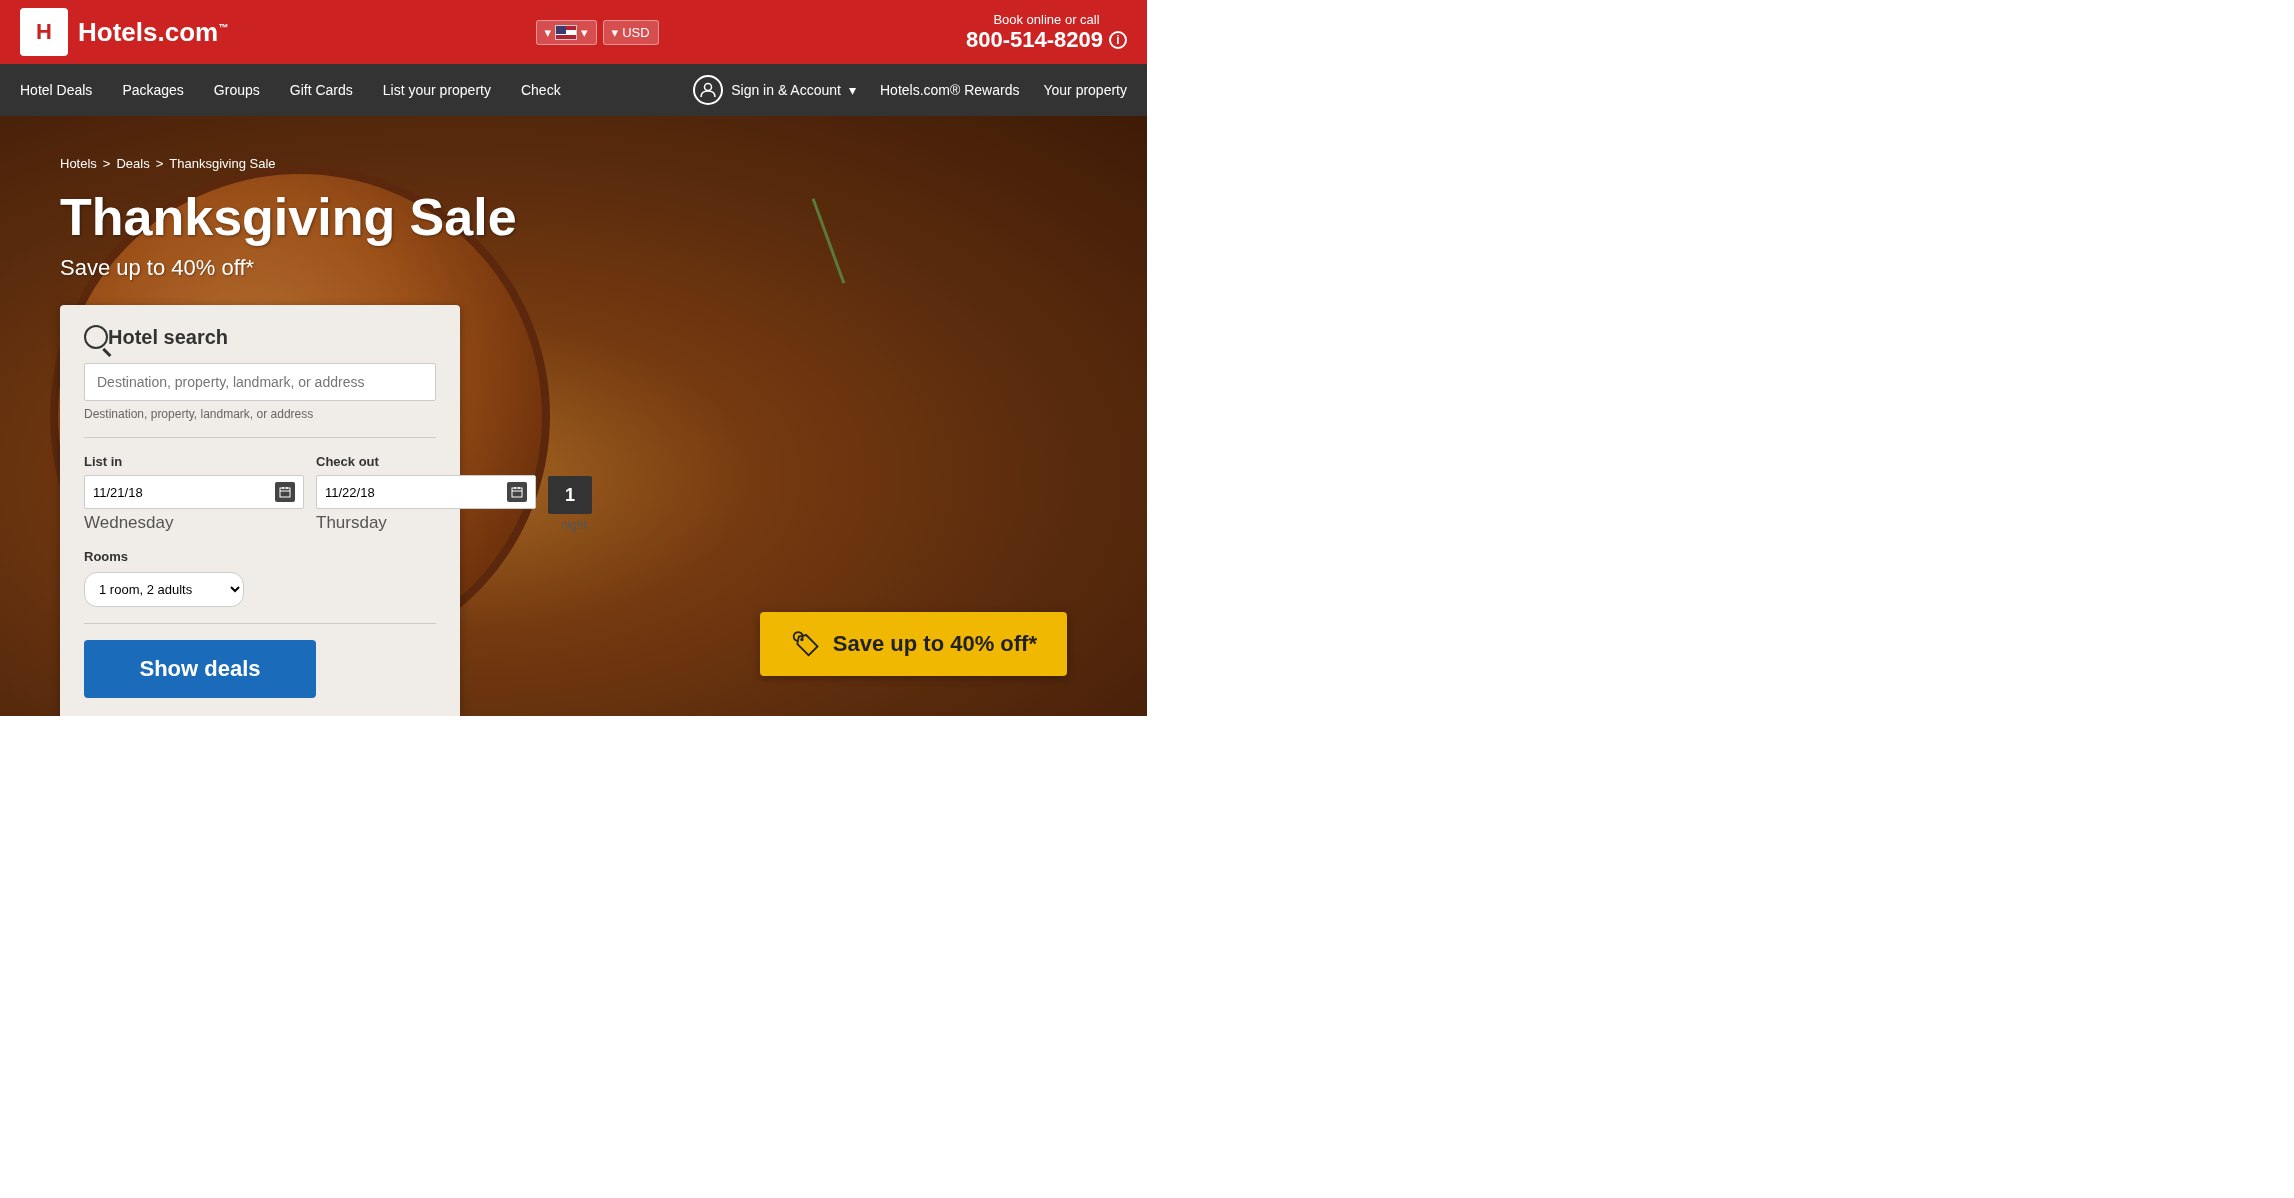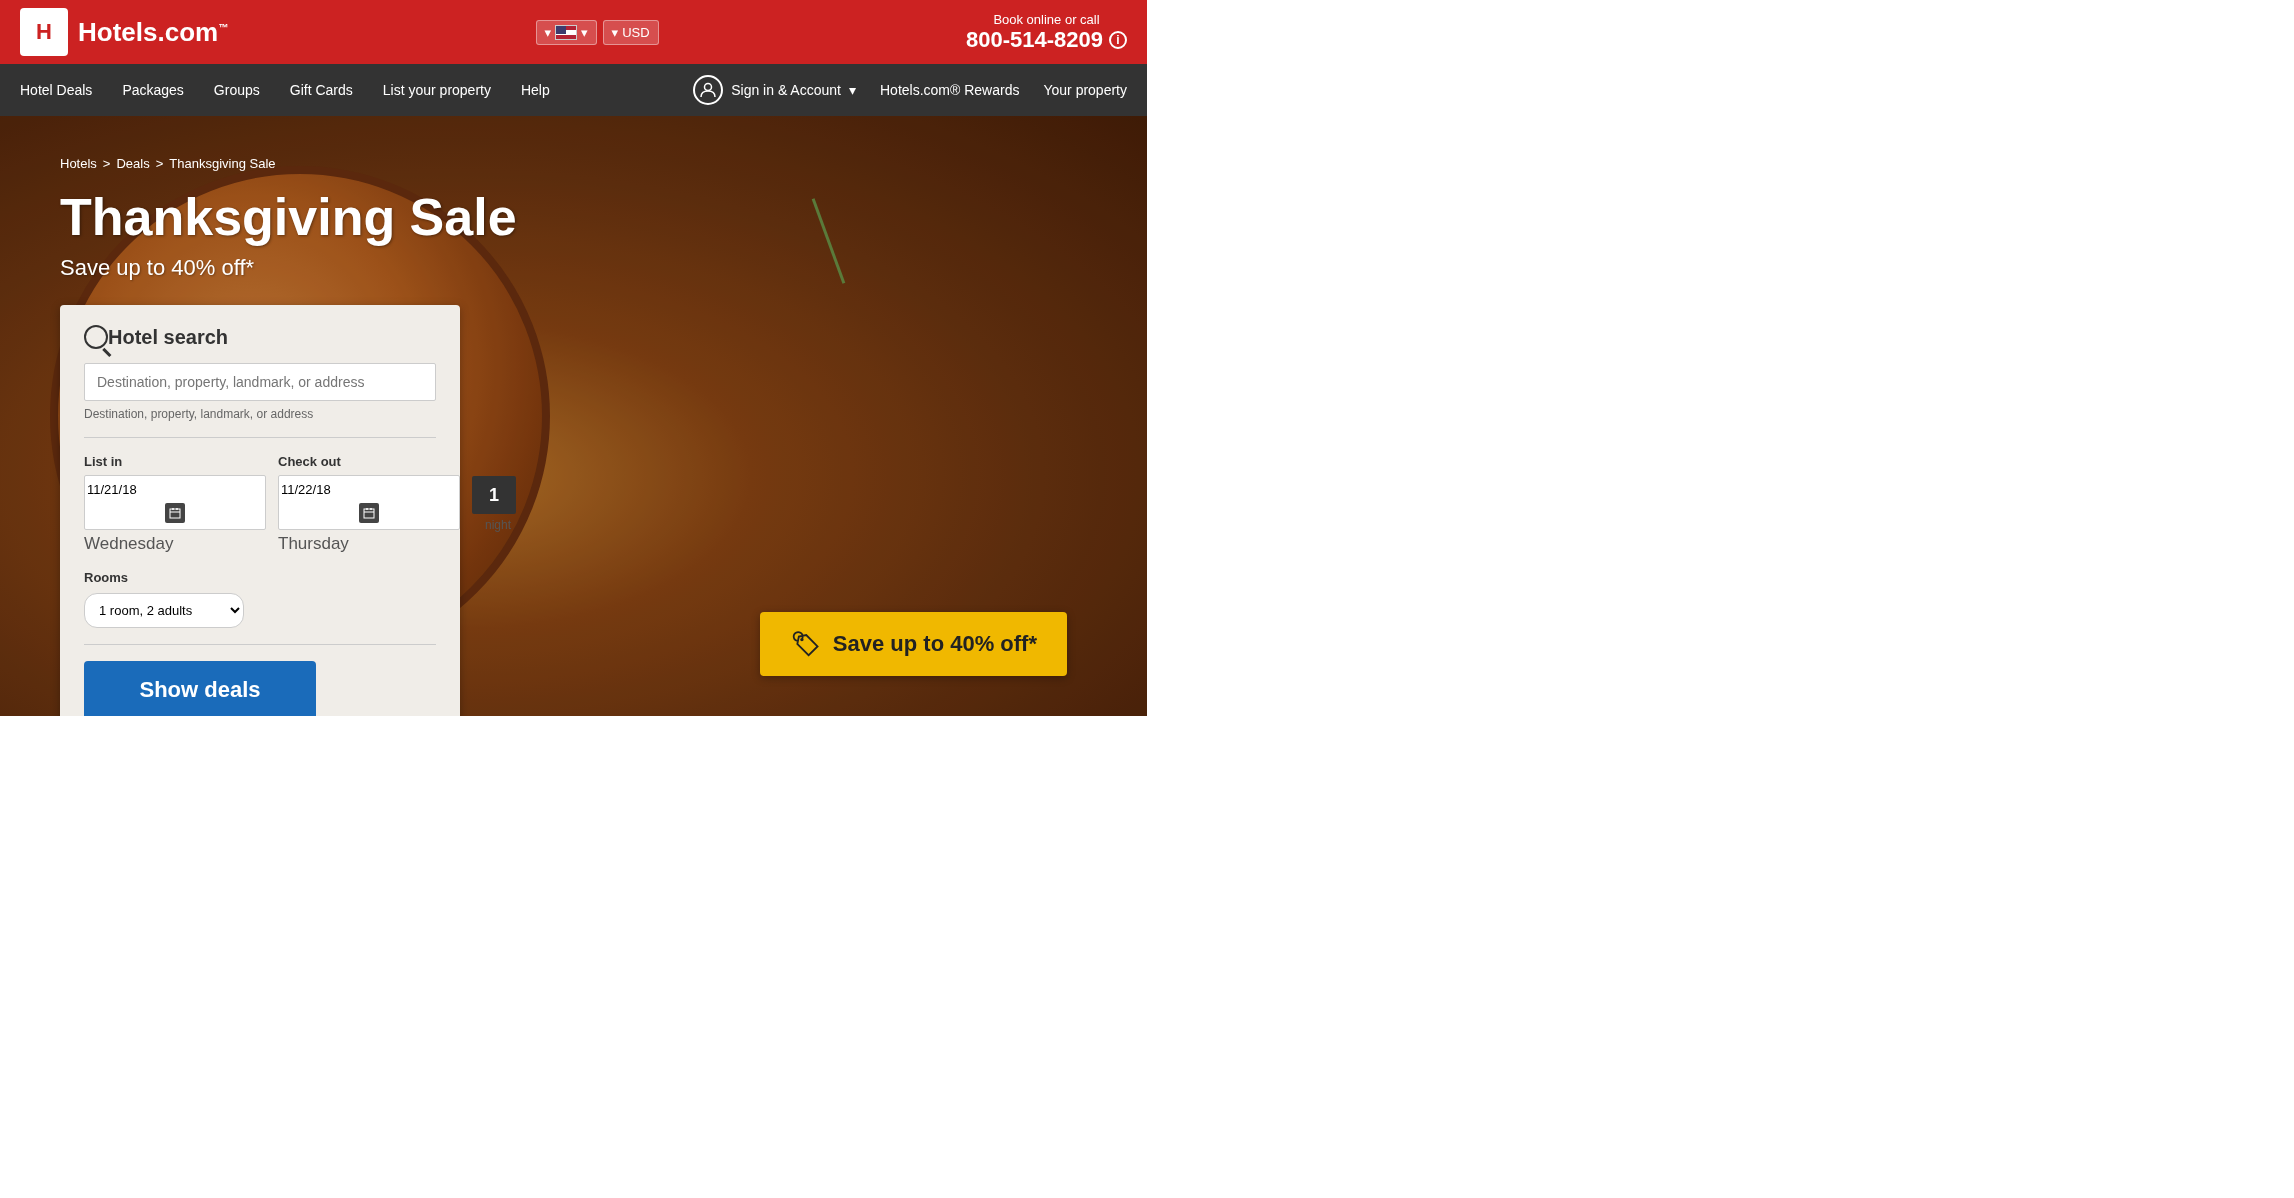--- a/index.html
+++ b/index.html
@@ -297,23 +297,22 @@
       color: #333;
       font-weight: 600;
       margin-bottom: 6px;
     }
     .date-input-wrap {
       display: flex;
       align-items: center;
       border: 1px solid #ccc;
       border-radius: 2px;
       background: #fff;
-      padding: 6px 2px;
+      padding: 6px 8px;
       gap: 6px;
-      flex-direction: column;
     }
     .date-input {
       border: none;
       outline: none;
       font-size: 13px;
       flex: 1;
       background: transparent;
     }
     .calendar-icon {
       width: 20px;
@@ -442,21 +441,21 @@
   </div>
 </div>
 
 <div class="nav-bar">
   <div class="nav-left">
     <a class="nav-item">Hotel Deals</a>
     <a class="nav-item">Packages</a>
     <a class="nav-item">Groups</a>
     <a class="nav-item">Gift Cards</a>
     <a class="nav-item">List your property</a>
-    <a class="nav-item">Help</a>
+    <a class="nav-item">Check</a>
   </div>
   <div class="nav-right">
     <div class="sign-in-btn">
       <div class="user-icon-circle">
         <svg width="16" height="16" viewBox="0 0 16 16">
           <circle cx="8" cy="5" r="3.5" fill="none" stroke="white" stroke-width="1.5"></circle>
           <path d="M1 15c0-4 3-6 7-6s7 2 7 6" fill="none" stroke="white" stroke-width="1.5"></path>
         </svg>
       </div>
       <span>Sign in &amp; Account</span>

